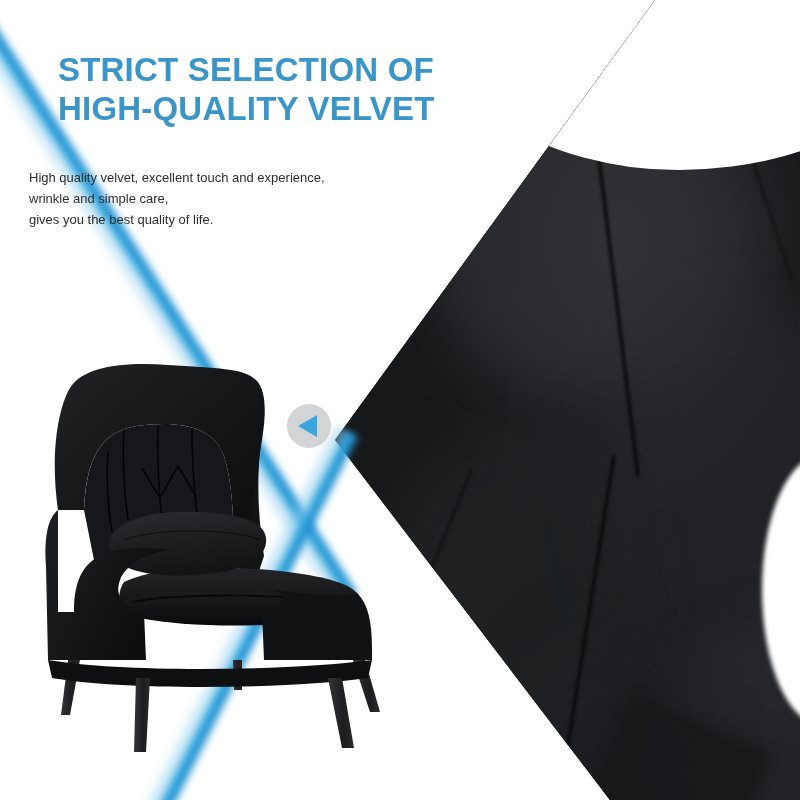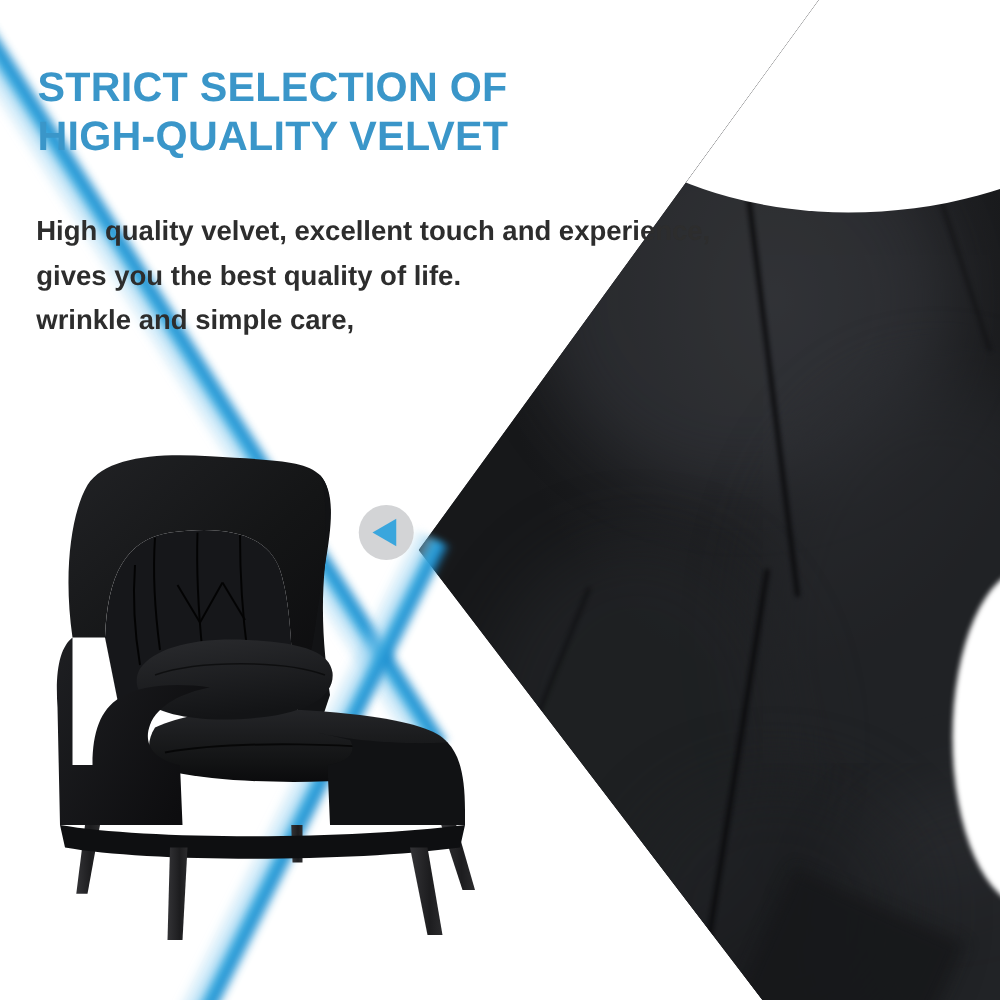--- a/index.html
+++ b/index.html
@@ -120,31 +120,30 @@
     position: absolute;
     left: 30px;
     top: 51px;
     width: 470px;
     font-size: 33px;
     font-weight: bold;
     line-height: 1.18;
     letter-spacing: .2px;
     color: #3a96c9;
   }
-  #headline .hl-line { display: block; white-space: nowrap; }
+  #headline .hl-line { display: block; white-space: nowrap; margin-left: 28px; }
 
   #bodycopy {
     position: absolute;
     left: 29px;
     top: 167px;
     width: 470px;
-    font-size: 22px;
+    font-size: 13px;
     line-height: 1.62;
     color: #2d2d2d;
-    font-weight: bold;
   }
   #bodycopy .body-line { display: block; white-space: nowrap; }
 
   
   #arrow-badge {
     position: absolute;
     left: 287px;
     top: 404px;
     width: 44px;
     height: 44px;
@@ -196,22 +195,22 @@
   <div class="glow-edge glow-top"></div>
   <div class="glow-edge glow-bottom"></div>
 
   <div id="headline">
     <span class="hl-line">STRICT SELECTION OF</span>
     <span class="hl-line">HIGH-QUALITY VELVET</span>
   </div>
 
   <div id="bodycopy">
     <span class="body-line">High quality velvet, excellent touch and experience,</span>
+    <span class="body-line">wrinkle and simple care,</span>
     <span class="body-line">gives you the best quality of life.</span>
-    <span class="body-line">wrinkle and simple care,</span>
   </div>
 
   <div id="arrow-badge">
     <div class="tri"></div>
   </div>
 
   <div id="chair">
     <svg viewBox="0 0 370 400" xmlns="http://www.w3.org/2000/svg" aria-hidden="true">
       <defs>
         <linearGradient id="gBack" x1="0" y1="0" x2="1" y2="1">

